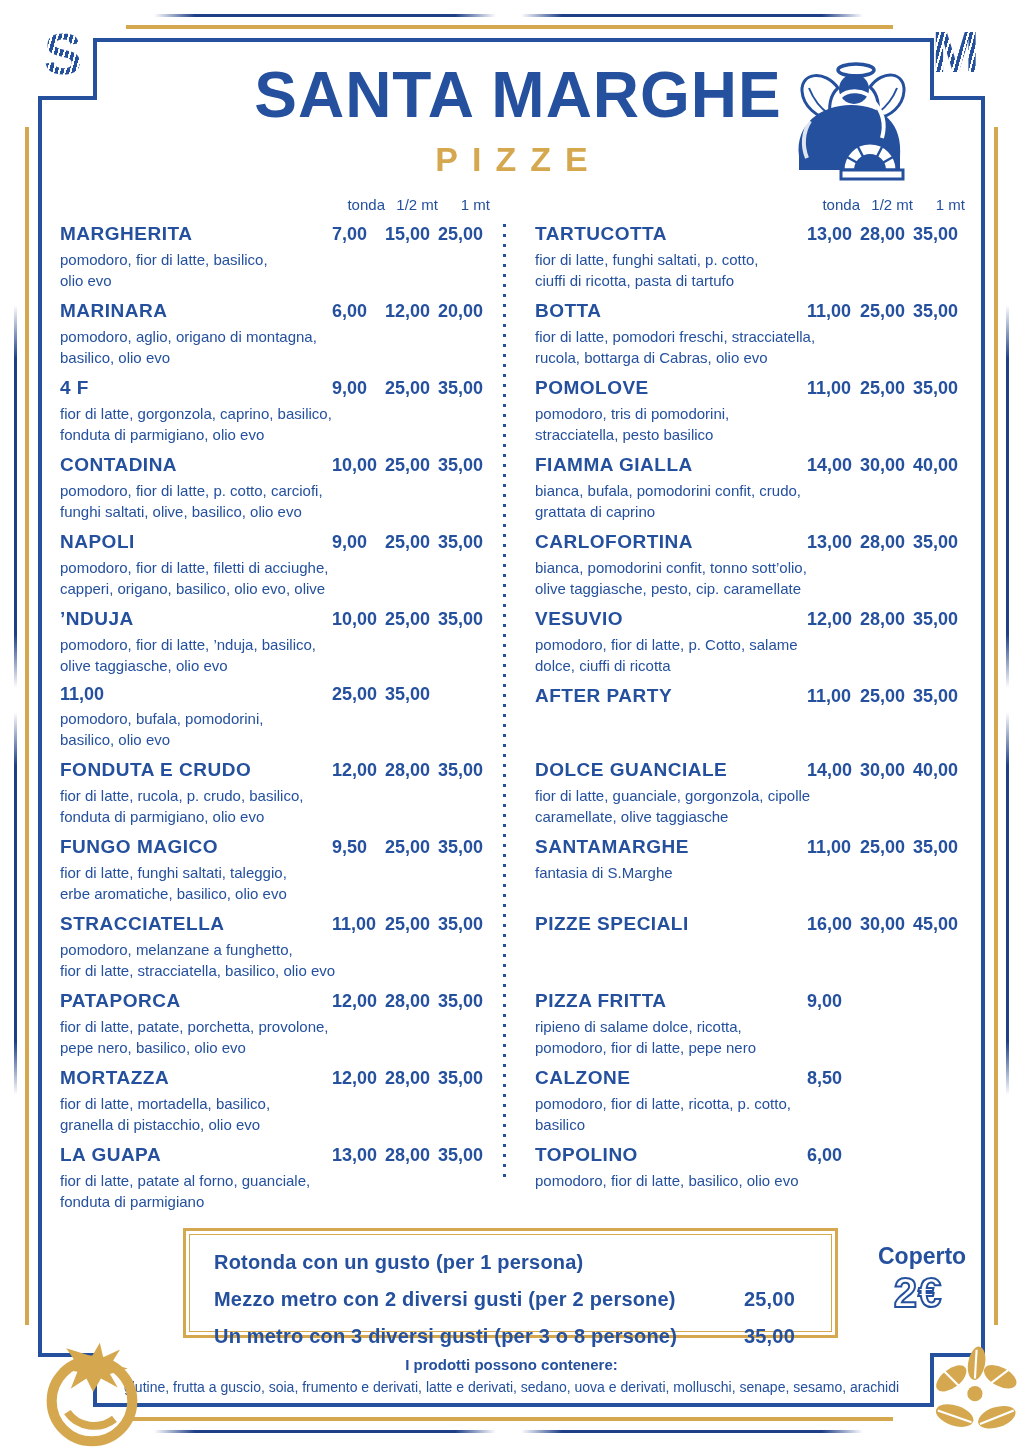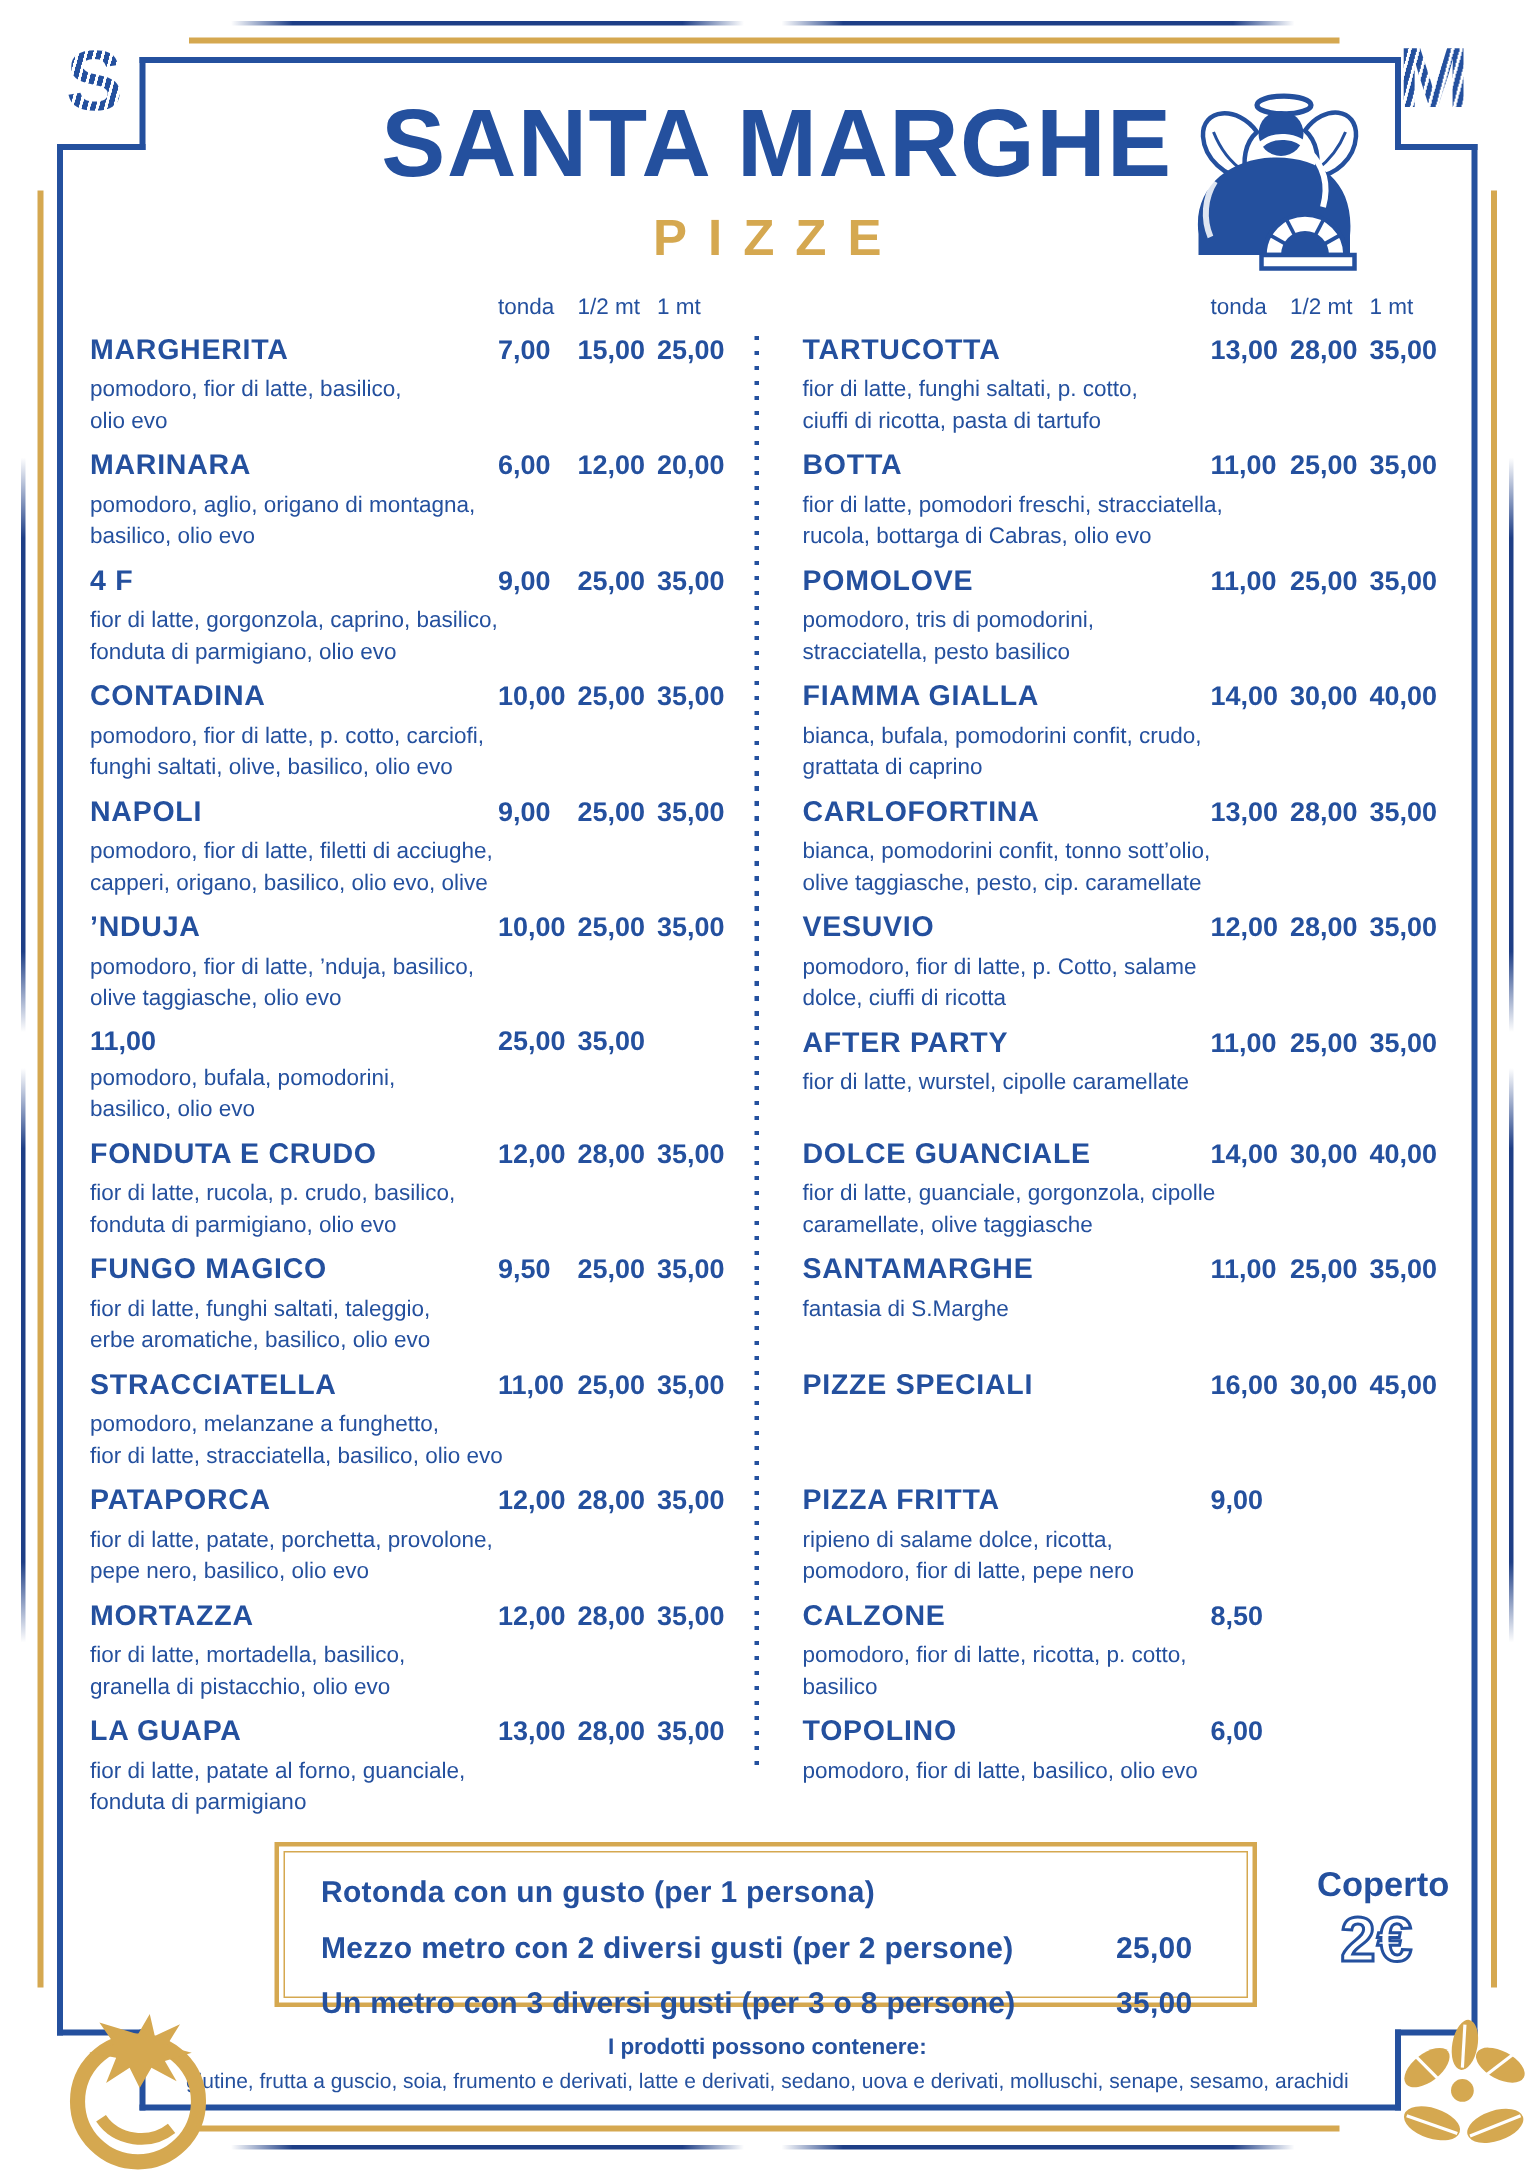--- a/index.html
+++ b/index.html
@@ -18,21 +18,21 @@
     font-size:57px; font-weight:700; line-height:1;
     background:repeating-linear-gradient(105deg, #24509e 0 3.5px, #ffffff 3.5px 5.5px);
     -webkit-background-clip:text; background-clip:text;
     color:#24509e; -webkit-text-fill-color:transparent;
   }
 
   .page-title { left:0; right:0; top:58px; text-align:center; font-size:64px; font-weight:800; letter-spacing:1px;margin-left:13px; }
   .page-subtitle { left:14px; right:0; top:140px; text-align:center; font-size:34px; font-weight:700; letter-spacing:14px; color:#d5a850; }
 
   .menu-header { left:60px; top:196px; width:905px; display:grid; grid-template-columns:430px 45px 430px; }
-  .hdr-side { display:grid; grid-template-columns:272px 53px 53px 52px; }
+  .hdr-side { display:grid; grid-template-columns:272px 53px 53px 52px;text-align:right; }
   .col-label { font-size:15px; font-weight:500; }
 
   .menu-rows { left:60px; top:222px; width:905px; }
   .menu-row { display:grid; grid-template-columns:430px 45px 430px; }
   .item { margin-bottom:8px; }
   .item-head { display:grid; grid-template-columns:272px 53px 53px 52px; align-items:baseline; }
   .item-name { font-size:19px; font-weight:700; letter-spacing:.5px; line-height:24px; }
   .price { font-size:18px; font-weight:700; }
   .item-desc { font-size:15px; font-weight:400; line-height:21px; margin-top:3px; white-space:pre-line; }
 
@@ -281,21 +281,20 @@
 basilico, olio evo</div>
       </div>
         <span></span>
       <div class="item">
         <div class="item-head">
             <span class="item-name">AFTER PARTY</span>
             <span class="price">11,00</span>
             <span class="price">25,00</span>
             <span class="price">35,00</span>
           </div>
-        <div class="item-desc">fior di latte, wurstel, cipolle caramellate</div>
       </div>
     </div>
 
     <div class="menu-row">
       <div class="item">
         <div class="item-head">
             <span class="item-name">FONDUTA E CRUDO</span>
             <span class="price">12,00</span>
             <span class="price">28,00</span>
             <span class="price">35,00</span>

